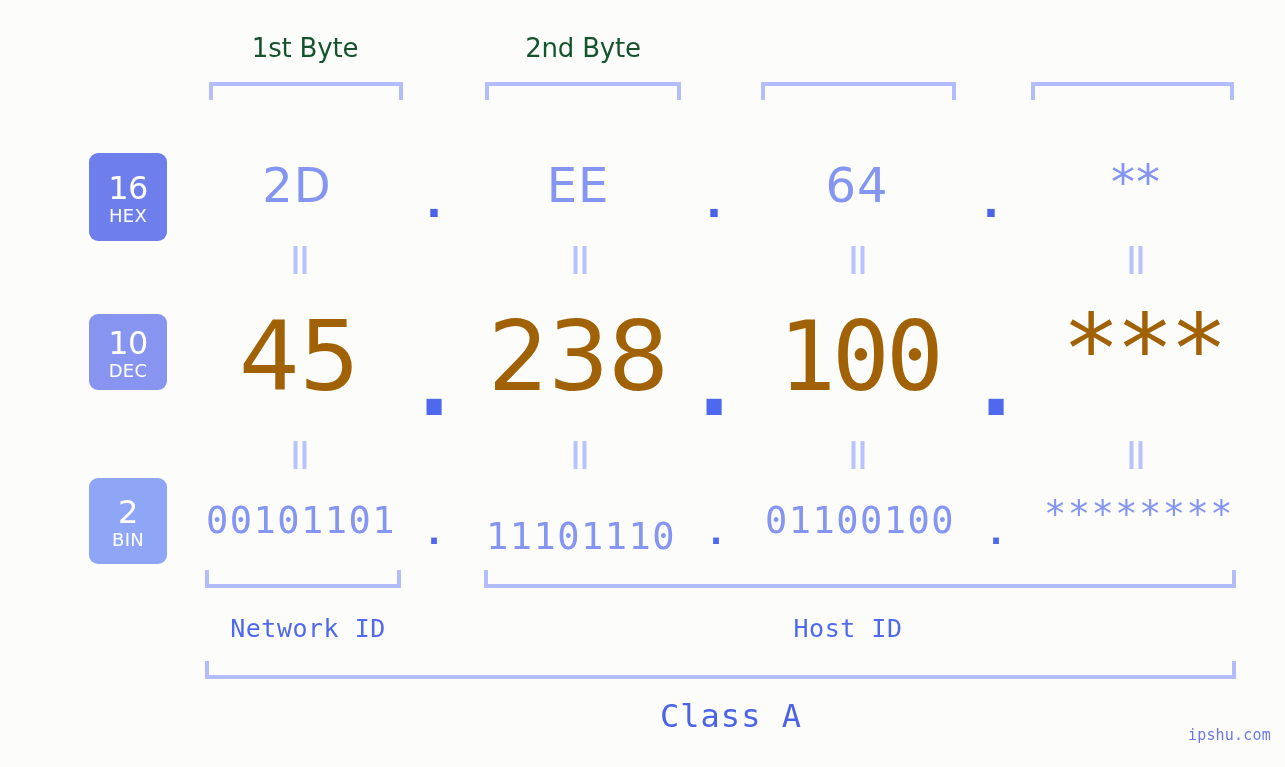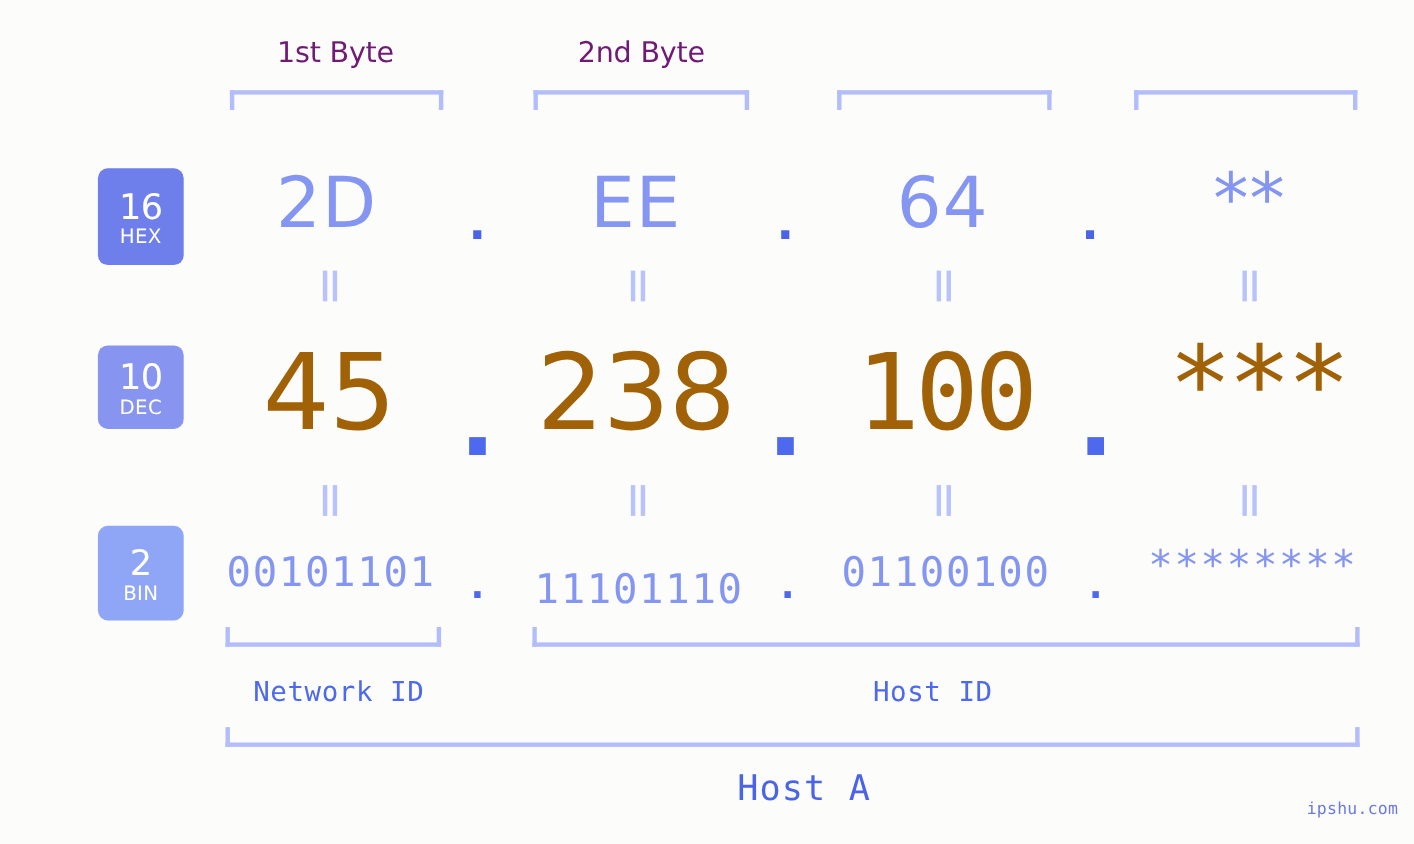--- a/index.html
+++ b/index.html
@@ -23,21 +23,21 @@
   }
 
   
   .byte-label {
     position: absolute;
     top: 33px;
     text-align: center;
     font-family: "DejaVu Sans", sans-serif;
     font-size: 26px;
     font-weight: 400;
-    color: #701a75;
+    color: #14532d;
     letter-spacing: -0.2px;
     white-space: nowrap;
   }
 
   
   .bracket {
     position: absolute;
     border-color: #b3bdfb;
     border-style: solid;
   }
@@ -101,21 +101,21 @@
     white-space: nowrap;
     color: #4a63e7;
     font-family: "DejaVu Sans", sans-serif;
     line-height: 1;
   }
 
   
   #row-hex { top: 0; }
   #row-hex .cell {
     font-family: "DejaVu Sans", sans-serif;
-    font-size: 64px;
+    font-size: 48px;
     color: #8495f2;
     letter-spacing: 1px;
   }
   #row-hex .dot { font-size: 42px; font-weight: 700; }
 
   
   #row-dec .cell {
     font-family: "DejaVu Sans", sans-serif;
     font-size: 96px;
     color: #a16207;
@@ -281,17 +281,17 @@
     <div class="cell" style="left:1139px; top:514px;">********</div>
   </div>
 
   <div class="bracket bracket-up" style="left:205px; top:570px; width:196px;"></div>
   <div class="bracket bracket-up" style="left:484px; top:570px; width:752px;"></div>
 
   <div class="id-label" style="left:308px; top:614px;">Network ID</div>
   <div class="id-label" style="left:848px; top:614px;">Host ID</div>
 
   <div class="bracket bracket-up" style="left:205px; top:661px; width:1031px;"></div>
-  <div id="class-label" style="left:731px; top:697px;">Host A</div>
+  <div id="class-label" style="left:731px; top:697px;">Class A</div>
 
   <div id="watermark">ipshu.com</div>
 
 </div>
 
 </body></html>

